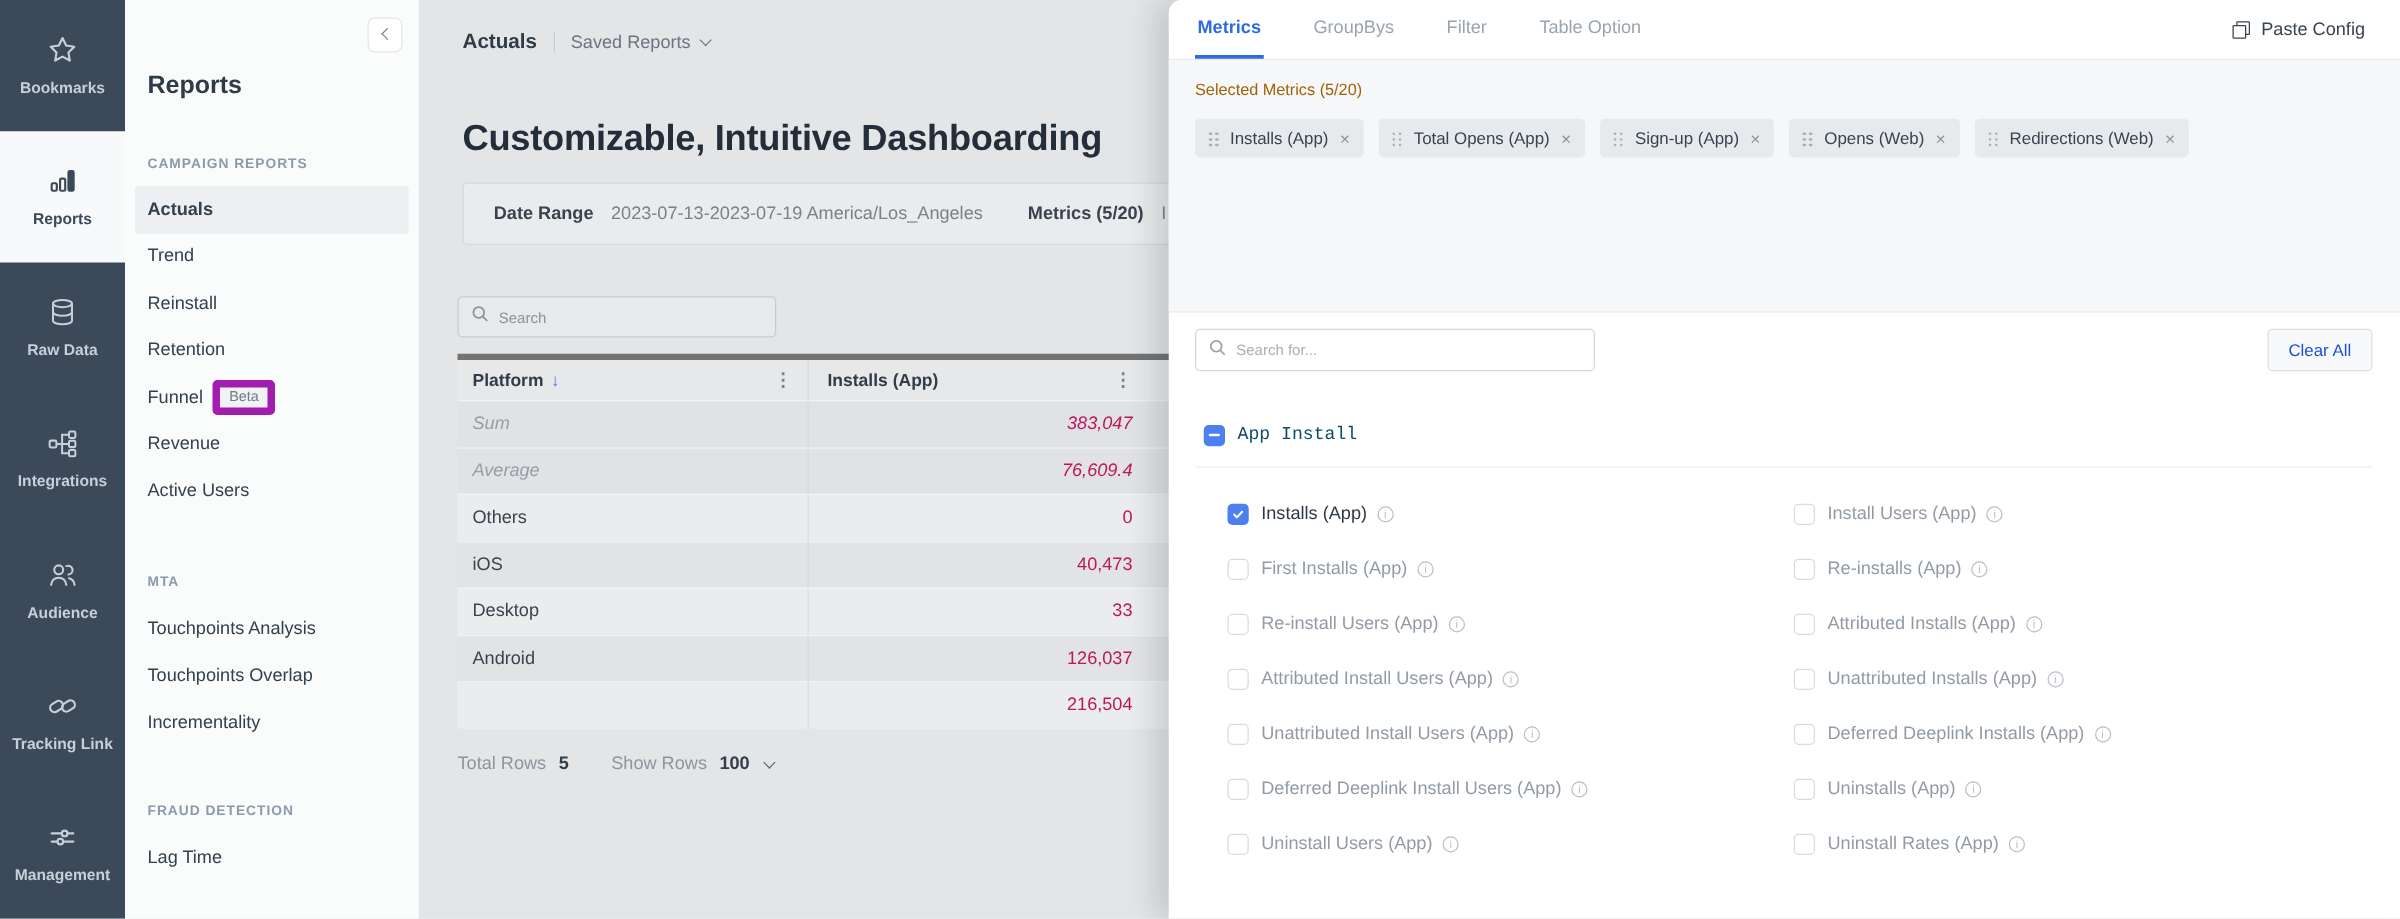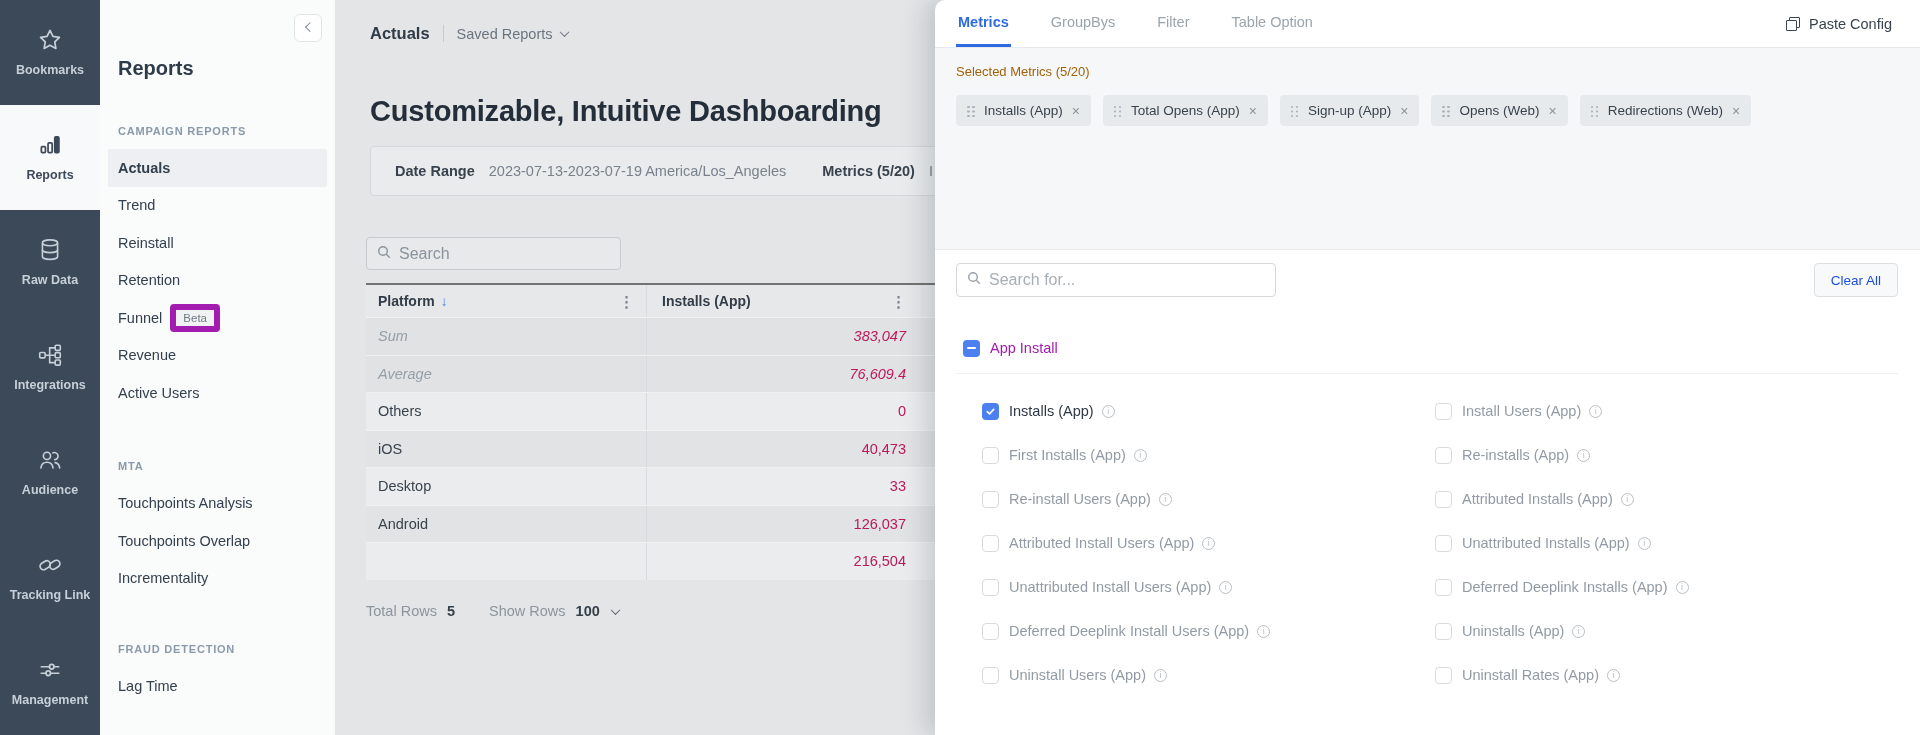--- a/index.html
+++ b/index.html
@@ -65,26 +65,26 @@
     display:flex; align-items:center; padding:0 24px; font-size:14.5px; white-space:nowrap; overflow:hidden;
   }
   .filter-label { font-weight:700; color:#39434E; margin-right:14px; }
   .filter-value { color:#79828C; margin-right:36px; }
   .main-search {
     position:absolute; left:31px; top:237px; width:255px; height:33px;
     background:#E7E9EA; border:1px solid #C6CBCF; border-radius:4px;
     display:flex; align-items:center; padding:0 10px; gap:8px;
   }
   .main-search input, .panel-search input {
-    border:none; outline:none; background:transparent; font-size:16px;
+    border:none; outline:none; background:transparent; font-size:12px;
     font-family:"Liberation Sans", sans-serif; color:#39434E; width:100%;
   }
   .main-search input::placeholder { color:#8A939D; }
   
-  .data-table { position:absolute; left:31px; top:283px; width:570px; border-top:2px solid #737373; }
+  .data-table { position:absolute; left:31px; top:283px; width:570px; border-top:5px solid #737373; }
   .t-head { display:flex; height:32px; background:#E6E8EA; }
   .t-row { display:flex; height:37.5px; border-top:1px solid #EFF1F2; }
   .cell-platform { width:280px; display:flex; align-items:center; padding:0 12px; gap:6px; font-size:14.5px; }
   .cell-value { width:290px; display:flex; align-items:center; justify-content:flex-end; padding:0 30px 0 15px; font-size:14.5px; border-left:1px solid #D8DBDE; }
   .t-head .cell-platform, .t-head .cell-value { font-size:14px; font-weight:600; color:#323D48; justify-content:flex-start; }
   .t-head .cell-value { justify-content:flex-start; padding-left:15px; }
   .sort-arrow { color:#3E77F0; font-weight:700; font-size:13.5px; }
   .kebab { margin-left:auto; color:#7A838D; font-size:15px; cursor:pointer; line-height:1; }
   .row-summary { background:#E0E2E4; font-style:italic; color:#959EA7; }
   .row-summary .cell-value { color:#959EA7; }
@@ -135,21 +135,21 @@
     display:flex; align-items:center; padding:0 10px; gap:8px;
   }
   .panel-search input::placeholder { color:#A7AEB5; }
   .clear-all-btn {
     position:absolute; right:22px; top:13px; height:34px; padding:0 16px;
     background:#F8F9FA; border:1px solid #DDE0E3; border-radius:4px;
     font-size:13.5px; color:#1d4ed8; display:flex; align-items:center; cursor:pointer;
     font-family:Liberation Sans, sans-serif;
   }
   .group-header { display:flex; align-items:center; gap:10px; padding-left:28px; height:30px; margin-top:3px; cursor:pointer; }
-  .group-label { font-size:14.5px; color:#a21caf; font-weight:400; }
+  .group-label { font-size:14.5px; color:#0c4a6e; font-weight:400;font-family:Liberation Mono, monospace; }
   .group-divider { height:1px; background:#EDEFF1; margin:10px 22px 0 21px; }
   .checkbox { width:17px; height:17px; border-radius:4px; flex:0 0 auto; display:flex; align-items:center; justify-content:center; cursor:pointer; }
   .cb-unchecked { background:#FFFFFF; border:1.5px solid #D7DBDE; }
   .cb-checked { background:#4C80F1; }
   .cb-indeterminate { background:#4C80F1; }
   .cb-minus { width:9px; height:2px; background:#FFFFFF; border-radius:1px; }
   .metric-grid { margin-top:15px; padding-left:47px; display:grid; grid-template-columns:453px auto; }
   .metric-item { height:44px; display:flex; align-items:center; gap:10px; cursor:pointer; }
   .metric-label { font-size:14.5px; color:#929BA5; }
   .metric-item.checked .metric-label { color:#2E3945; }

